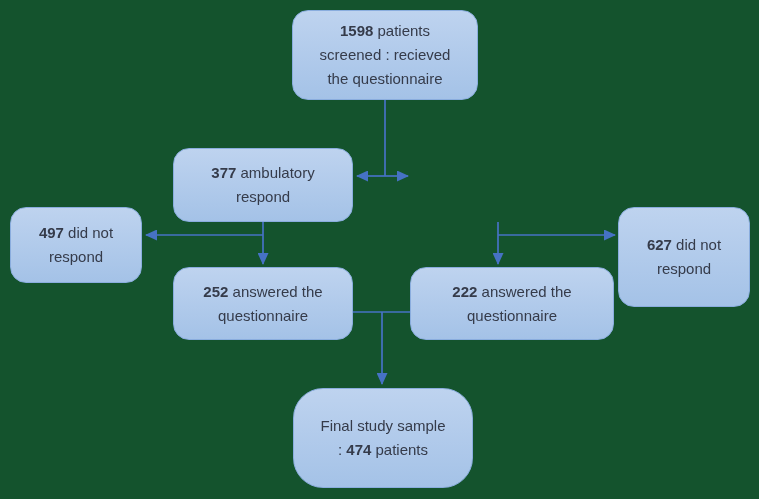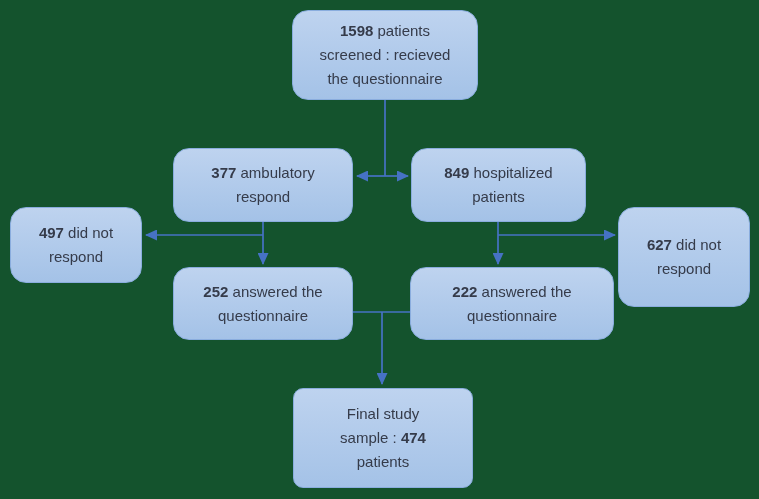--- a/index.html
+++ b/index.html
@@ -41,21 +41,21 @@
     line-height:24px;
   }
   .node .num{font-weight:bold;}
   .n-screened     {left:292px; top:10px;  width:186px; height:90px;  padding:0 26px;}
   .n-ambulatory   {left:173px; top:148px; width:180px; height:74px;  padding:0 28px;}
   .n-hospitalized {left:411px; top:148px; width:175px; height:74px;  padding:0 24px;}
   .n-amb-no       {left:10px;  top:207px; width:132px; height:76px;  padding:16px 18px;}
   .n-hosp-no      {left:618px; top:207px; width:132px; height:100px;  padding:0 18px;}
   .n-amb-ans      {left:173px; top:267px; width:180px; height:73px;  padding:0 1px;}
   .n-hosp-ans     {left:410px; top:267px; width:204px; height:73px;  padding:0 18px;}
-  .n-final        {left:293px; top:388px; width:180px; height:100px; padding:0 36px; border-radius:10px;}
+  .n-final        {left:293px; top:388px; width:180px; height:100px; padding:0 24px; border-radius:30px;}
 </style>
 </head>
 <body>
 
 <div class="canvas">
 
   <svg class="connectors" viewBox="0 0 759 499" xmlns="http://www.w3.org/2000/svg" aria-hidden="true">
     <defs>
       <marker id="arrowhead" markerUnits="userSpaceOnUse" markerWidth="12" markerHeight="11" viewBox="0 0 12 11" refX="11" refY="5.5" orient="auto">
         <path d="M0,0 L12,5.5 L0,11 Z"></path>
@@ -73,23 +73,20 @@
   </svg>
 
   <div class="node n-screened">
     <div><span></span><span class="num">1598</span><span> patients screened : recieved the questionnaire</span></div>
   </div>
 
   <div class="node n-ambulatory">
     <div><span></span><span class="num">377</span><span> ambulatory respond</span></div>
   </div>
 
-  <div class="node n-hospitalized">
-    <div><span></span><span class="num">849</span><span> hospitalized patients</span></div>
-  </div>
 
   <div class="node n-amb-no">
     <div><span></span><span class="num">497</span><span> did not respond</span></div>
   </div>
 
   <div class="node n-hosp-no">
     <div><span></span><span class="num">627</span><span> did not respond</span></div>
   </div>
 
   <div class="node n-amb-ans">

